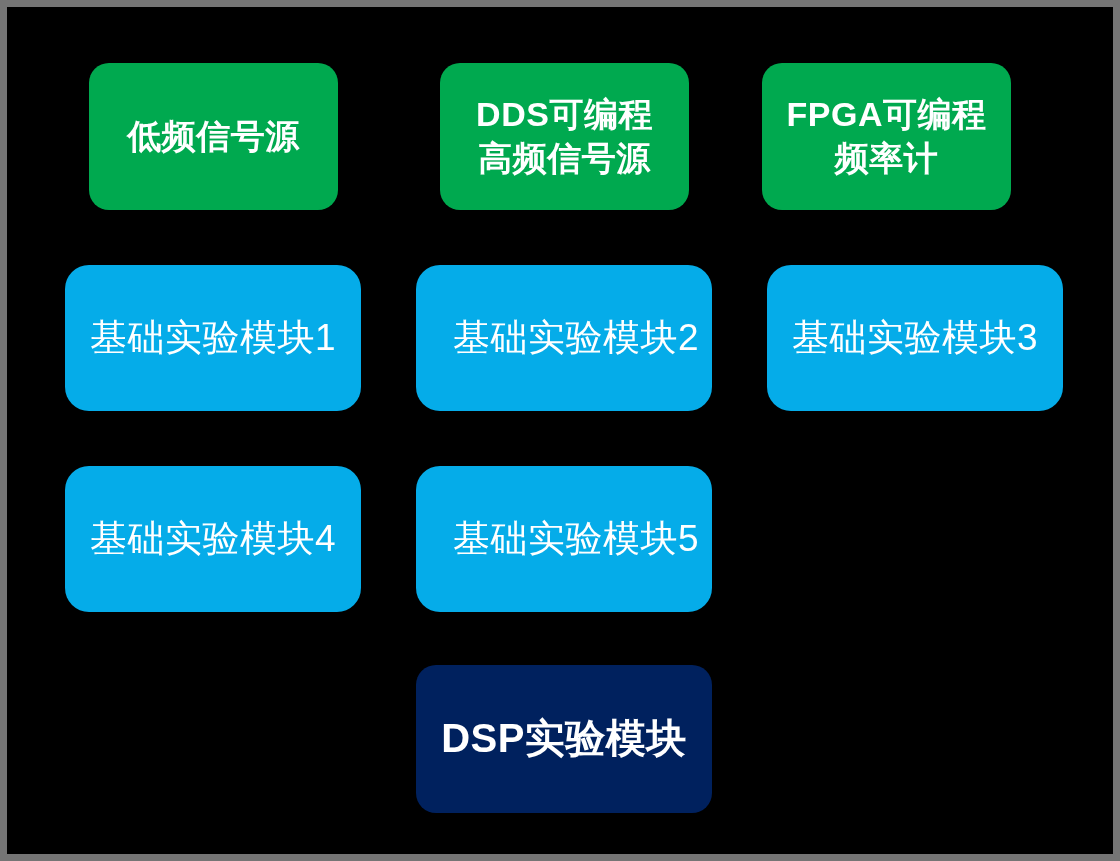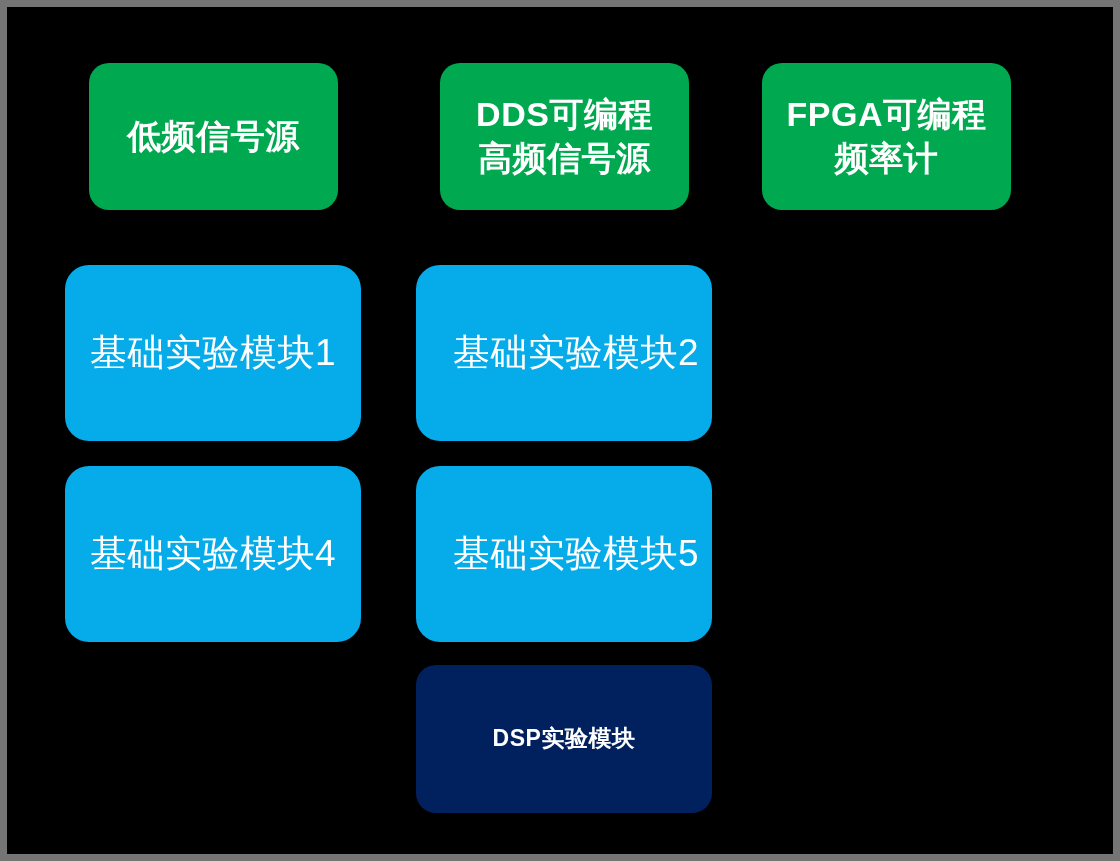--- a/index.html
+++ b/index.html
@@ -49,33 +49,33 @@
   .src.c2 { left: 433px; }
   .src.c3 { left: 755px; }
 
   
   .mod {
     background: #05ace9;
     border-radius: 24px;
     font-size: 37px;
     font-weight: 400;
     width: 296px;
-    height: 176px;
+    height: 146px;
   }
   .mod.c1 { left: 58px; }
   .mod.c2 { left: 409px; padding-left: 24px; }
   .mod.c3 { left: 760px; }
   .mod.r1 { top: 258px; }
   .mod.r2 { top: 459px; }
 
   
   .dsp {
     background: #00215e;
     border-radius: 20px;
-    font-size: 23px;
+    font-size: 40px;
     font-weight: 700;
     left: 409px;
     top: 658px;
     width: 296px;
     height: 148px;
   }
 </style>
 </head>
 <body>
 
@@ -92,20 +92,23 @@
     <span class="label">FPGA可编程
 频率计</span>
   </div>
 
   <div class="block mod r1 c1">
     <span class="label">基础实验模块1</span>
   </div>
   <div class="block mod r1 c2">
     <span class="label">基础实验模块2</span>
   </div>
+  <div class="block mod r1 c3">
+    <span class="label">基础实验模块3</span>
+  </div>
 
   <div class="block mod r2 c1">
     <span class="label">基础实验模块4</span>
   </div>
   <div class="block mod r2 c2">
     <span class="label">基础实验模块5</span>
   </div>
 
   <div class="block dsp">
     <span class="label">DSP实验模块</span>

